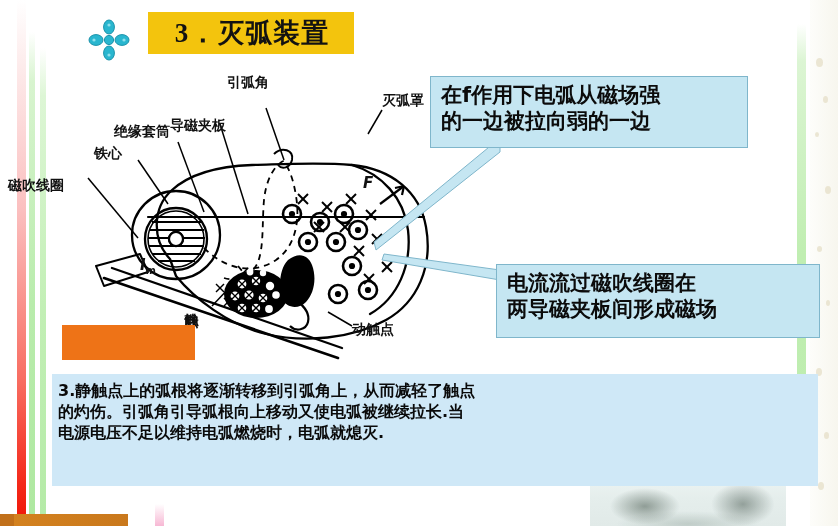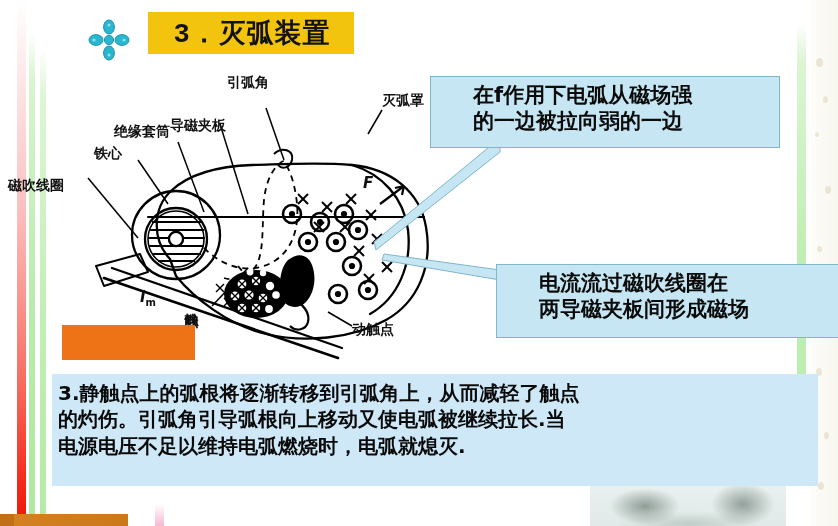--- a/index.html
+++ b/index.html
@@ -39,54 +39,54 @@
       radial-gradient(ellipse 90px 16px at 50% 96%, rgba(120,140,130,.35), rgba(120,140,130,0) 80%),
       linear-gradient(to bottom,#eef4f3 0%,#e3edeb 45%,#dfe9e7 100%);
     opacity:.92;
   }
 
   
   #title-bar{position:absolute;left:148px;top:12px;width:206px;height:42px;background:#f3c40d;}
   #title-text{
     position:absolute;left:152px;top:14px;width:200px;height:38px;
     display:flex;align-items:center;justify-content:center;
-    font-family:Liberation Mono, monospace;
+    font-family:Liberation Serif, serif;
     font-weight:bold;font-size:27px;color:#121212;letter-spacing:1px;white-space:nowrap;
   }
   #title-flower{position:absolute;left:88px;top:19px;width:42px;height:42px;}
 
   
   #diagram{position:absolute;left:52px;top:62px;width:430px;height:300px;}
   #diagram svg{display:block;}
   .dlabel{
     position:absolute;font-family:"DejaVu Sans","Liberation Sans",sans-serif;
     font-weight:bold;font-size:14px;color:#111;white-space:nowrap;line-height:1.05;
   }
   .dlabel.vert{writing-mode:vertical-rl;text-orientation:upright;line-height:1;letter-spacing:0px;}
 
   
   .callout{position:absolute;background:#c5e6f2;border:1px solid #7fb6cb;
-    font-family:"DejaVu Sans","Liberation Serif",serif;color:#0b0b0b;padding-left:32px;}
+    font-family:"DejaVu Sans","Liberation Serif",serif;color:#0b0b0b;}
   .callout .ctext{font-weight:bold;font-size:21px;line-height:1.22;padding:6px 8px 7px 10px;white-space:pre-line;}
   #callout1{left:430px;top:76px;width:316px;height:70px;}
   #callout2{left:496px;top:248px;width:322px;height:72px;margin-top:16px;}
   .tail{position:absolute;overflow:visible;}
 
   
   #result-badge{position:absolute;left:62px;top:325px;width:133px;height:35px;background:#ee7317;}
   #result-text{position:absolute;left:62px;top:325px;width:133px;height:35px;
     display:flex;align-items:center;justify-content:center;
     font-weight:bold;font-size:24px;color:#ffffff;letter-spacing:5px;white-space:nowrap;
     font-family:"DejaVu Sans","Liberation Sans",sans-serif;margin-top:48px;}
 
   
   #para-box{position:absolute;left:52px;top:374px;width:766px;height:112px;background:#cfe8f7;}
   #para-text{position:absolute;left:58px;top:380px;width:756px;
     font-family:"DejaVu Sans","Liberation Sans",sans-serif;
-    font-weight:bold;font-size:20px;line-height:1.32;color:#0a0a0a;
+    font-weight:bold;font-size:16px;line-height:1.32;color:#0a0a0a;
     white-space:pre-line;text-indent:0;}
 </style>
 </head>
 <body>
 
 <div id="slide">
 
   <div class="edge-red"></div>
   <div class="edge-green-a"></div>
   <div class="edge-green-b"></div>
@@ -280,21 +280,21 @@
     </svg>
 
     <div class="dlabel" style="left:175px;top:13px;">引弧角</div>
     <div class="dlabel" style="left:118px;top:56px;">导磁夹板</div>
     <div class="dlabel" style="left:62px;top:62px;">绝缘套筒</div>
     <div class="dlabel" style="left:42px;top:84px;">铁心</div>
     <div class="dlabel" style="left:-44px;top:116px;">磁吹线圈</div>
     <div class="dlabel" style="left:330px;top:31px;">灭弧罩</div>
     <div class="dlabel vert" style="left:133px;top:240px;">静触点</div>
     <div class="dlabel" style="left:300px;top:260px;">动触点</div>
-    <div class="dlabel" style="left:88px;top:228px;font-style:italic;font-size:15px;"><span>I</span><sub style="font-size:10px;font-style:normal;">m</sub></div>
+    <div class="dlabel" style="left:88px;top:196px;font-style:italic;font-size:15px;"><span>I</span><sub style="font-size:10px;font-style:normal;">m</sub></div>
     <div class="dlabel" style="left:311px;top:114px;font-style:italic;font-size:15px;">F</div>
   </div>
 
   <svg class="tail" style="left:374px;top:138px;width:126px;height:118px;">
     <polygon points="126,0 126,14 2,112 0,104" fill="#c5e6f2" stroke="#7fb6cb" stroke-width="1"></polygon>
   </svg>
   <svg class="tail" style="left:382px;top:226px;width:118px;height:54px;">
     <polygon points="118,44 118,54 0,34 2,28" fill="#c5e6f2" stroke="#7fb6cb" stroke-width="1"></polygon>
   </svg>
 

